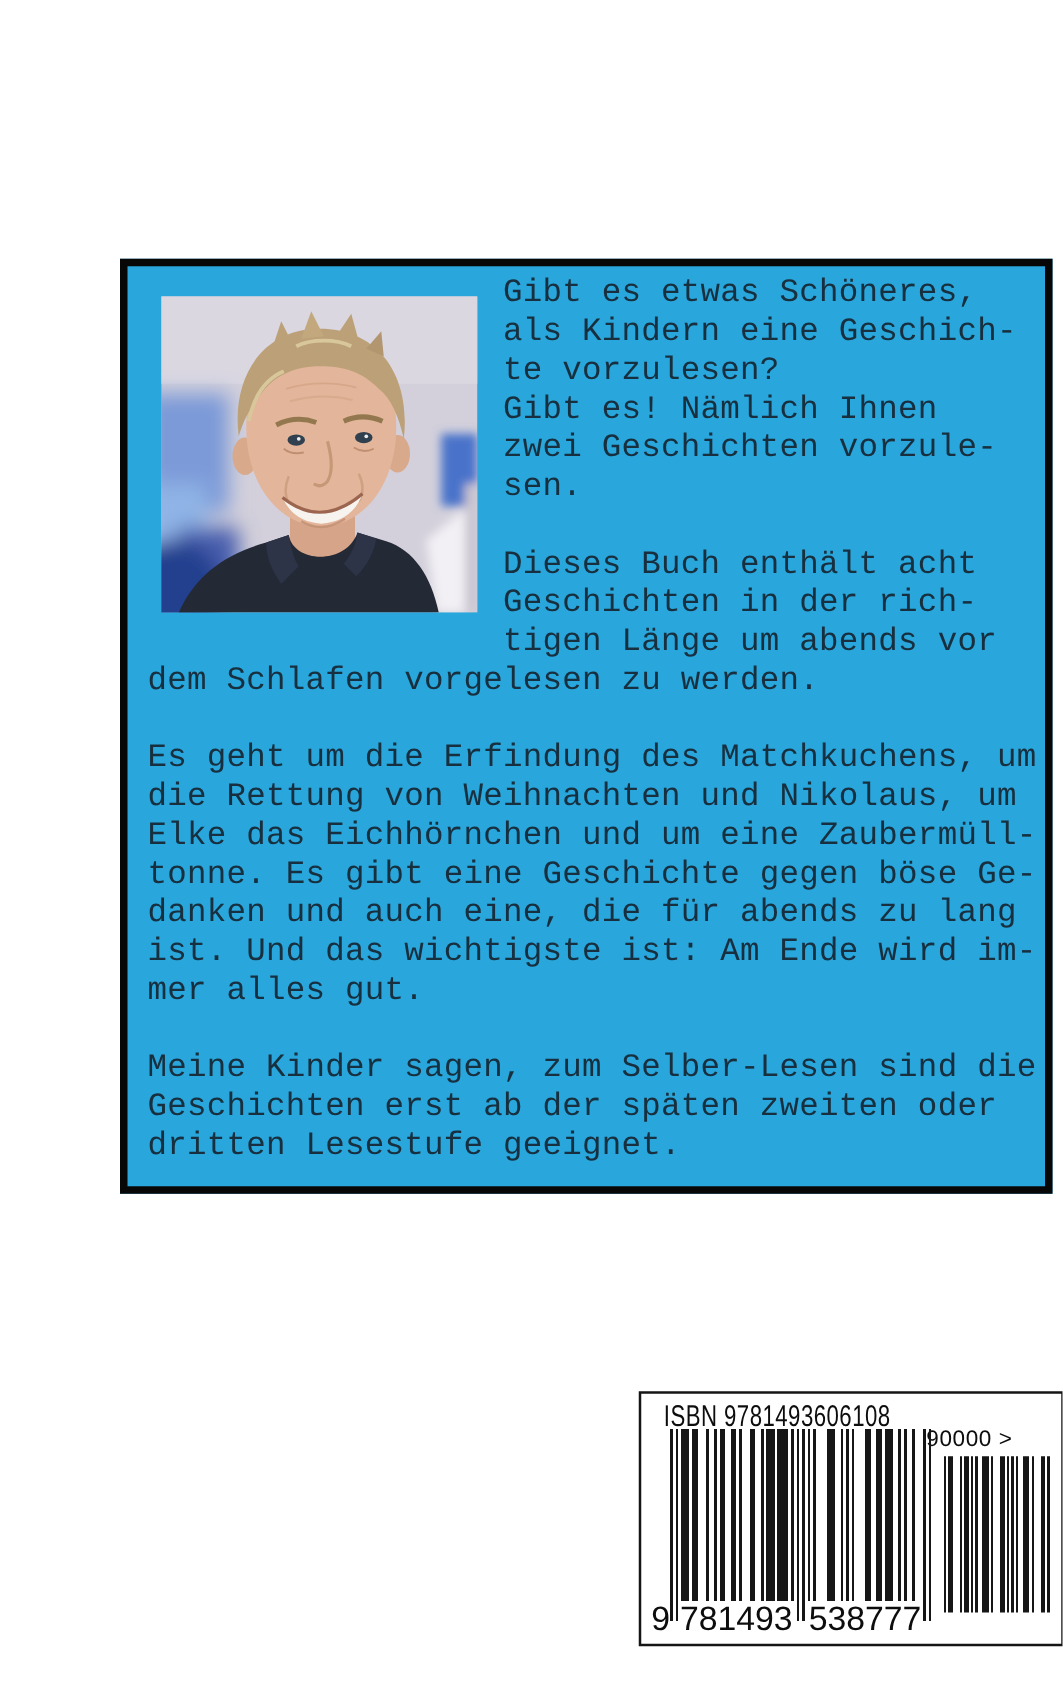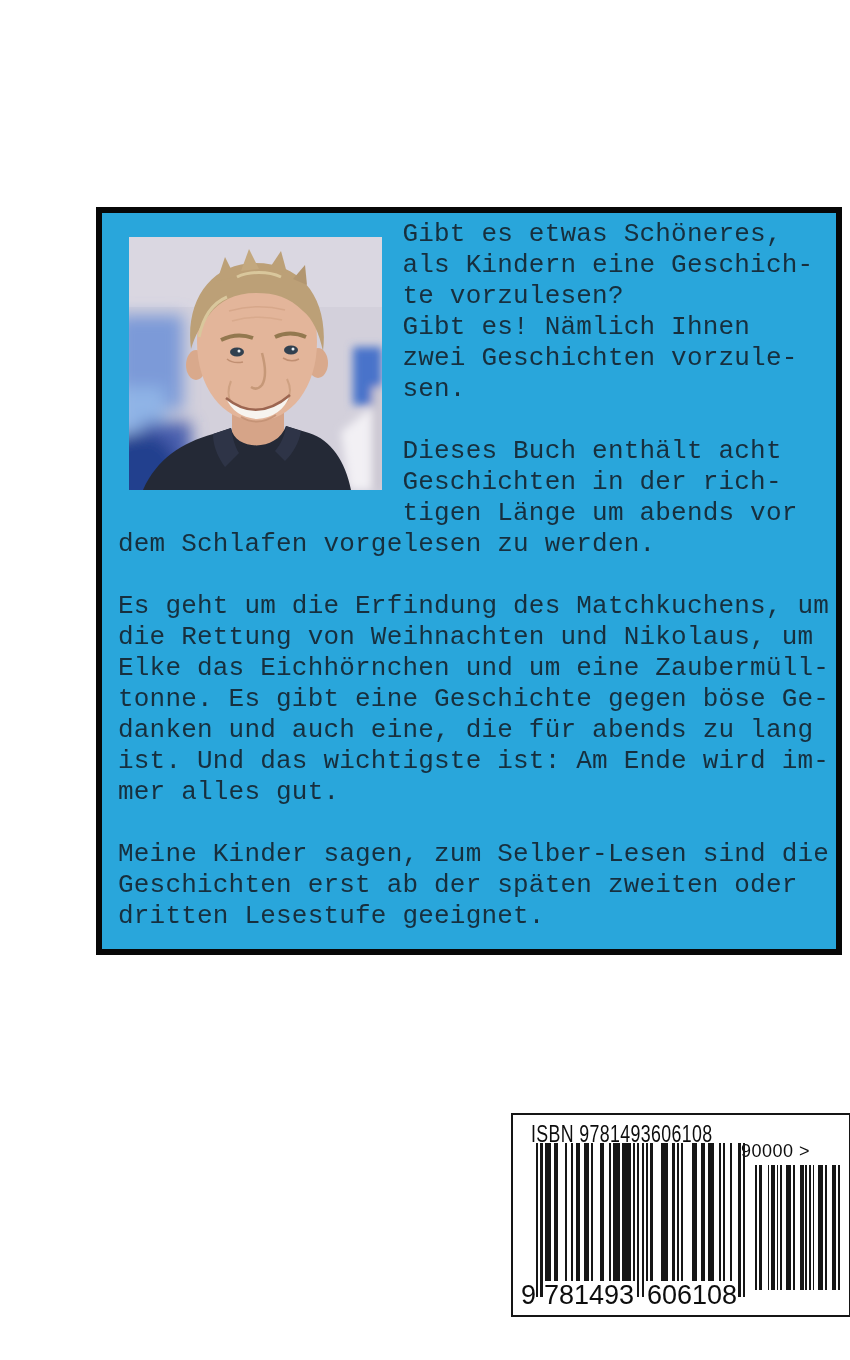--- a/index.html
+++ b/index.html
@@ -205,16 +205,16 @@
         <rect x="63.00" y="0" width="1.85" height="125" fill="var(--bar-color)"></rect>
         <rect x="64.80" y="0" width="1.85" height="125" fill="var(--bar-color)"></rect>
         <rect x="66.60" y="0" width="1.85" height="125" fill="var(--bar-color)"></rect>
         <rect x="70.20" y="0" width="1.85" height="125" fill="var(--bar-color)"></rect>
         <rect x="77.40" y="0" width="1.85" height="125" fill="var(--bar-color)"></rect>
         <rect x="79.20" y="0" width="1.85" height="125" fill="var(--bar-color)"></rect>
         <rect x="82.80" y="0" width="1.85" height="125" fill="var(--bar-color)"></rect>
       </svg>
     <span class="digit digit-first">9</span>
     <span class="digit digit-g1">781493</span>
-    <span class="digit digit-g2">606108</span>
+    <span class="digit digit-g2">538777</span>
   </div>
 
 </div>
 
 </body></html>

